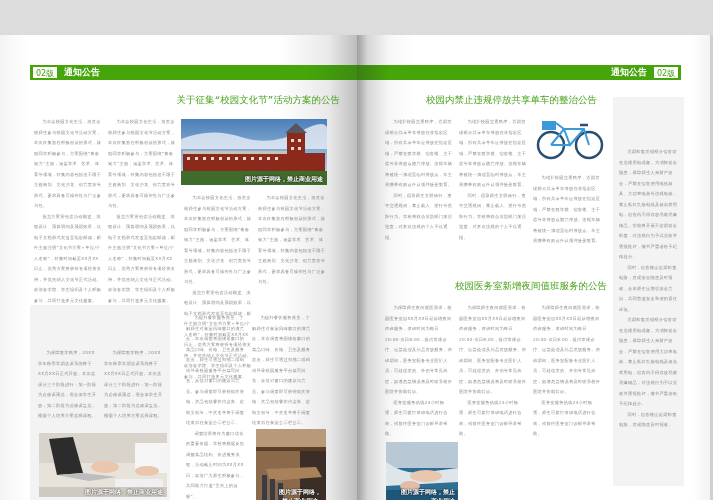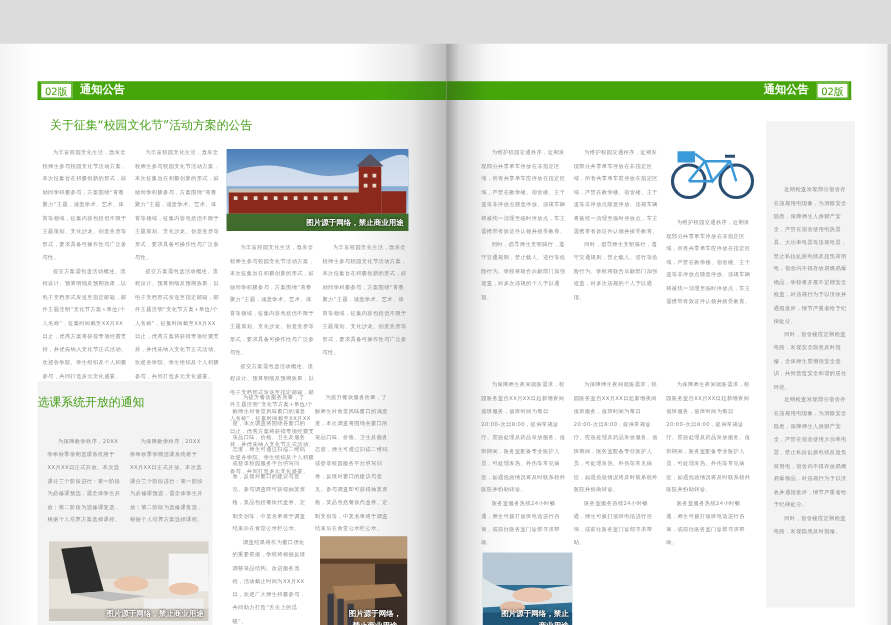--- a/index.html
+++ b/index.html
@@ -7,21 +7,21 @@
   .spread{position:absolute;left:0;top:0;width:713px;height:500px;margin-top:35px;}
   .page{position:absolute;top:0;height:500px;background:#fff;overflow:hidden;}
   .page-left{left:0;width:357px;background:linear-gradient(90deg,#f4f4f4 0%,#ffffff 8%,#ffffff 78%,#e9e9e9 92%,#bdbdbd 100%);}
   .page-right{left:357px;width:356px;background:linear-gradient(90deg,#9e9e9e 0%,#d6d6d6 3%,#f6f6f6 9%,#ffffff 16%,#ffffff 94%,#f1f1f1 100%);}
   .right-edge{position:absolute;right:0;top:0;width:3px;height:500px;background:#d0d0d0;}
   .band{position:absolute;top:30px;height:15px;background:#45a30a;}
   .band-left{left:30px;right:0;background:linear-gradient(90deg,#45a50a 0%,#45a50a 85%,#3e8d10 100%);}
   .band-right{left:0;right:32px;background:linear-gradient(90deg,#3b7f12 0%,#45a50a 10%,#45a50a 100%);}
   .band-text{position:absolute;top:0;line-height:15px;font-size:9px;font-weight:bold;color:#fff;}
   .issue-box{position:absolute;top:1px;height:13px;width:26px;background:#fff;color:#45a30a;font-size:8px;line-height:13px;text-align:center;border:1px solid #45a30a;box-sizing:border-box;}
-  .hl{color:#49a21c;text-align:left;position:absolute;font-weight:normal;}
+  .hl{color:#49a21c;text-align:right;position:absolute;font-weight:normal;font-family:Liberation Mono, monospace;}
   .cols{position:absolute;display:flex;gap:6px;}
   .col{font-size:4.2px;line-height:10.5px;color:#8a8a8a;letter-spacing:0.3px;}
   .col p{margin:0;text-indent:2em;}
   .photo{position:absolute;overflow:hidden;}
   .caption{position:absolute;color:#fff;font-size:6px;font-weight:bold;text-shadow:0 0 2px #000;line-height:9px;}
   .box{position:absolute;background:#f3f3f3;}
 </style>
 </head>
 <body>
 
@@ -89,21 +89,20 @@
         <p>为丰富校园文化生活，激发全校师生参与校园文化节活动方案，本次征集旨在积极创新的形式，鼓励同学积极参与，方案围绕“青春聚力”主题，涵盖学术、艺术、体育等领域，征集内容包括但不限于主题策划、文化沙龙、创意竞赛等形式，要求具备可操作性与广泛参与性。</p>
         <p>提交方案需包含活动概述、流程设计、预算明细及预期效果，以电子文档形式发送至指定邮箱，邮件主题注明“文化节方案+单位/个人名称”，征集时间截至XX月XX日止，优秀方案将获得专项经费支持，并优先纳入文化节正式活动。欢迎各学院、学生组织及个人积极参与，共同打造多元文化盛宴。</p>
       </div>
       <div class="col" style="width:68px;">
         <p>为丰富校园文化生活，激发全校师生参与校园文化节活动方案，本次征集旨在积极创新的形式，鼓励同学积极参与，方案围绕“青春聚力”主题，涵盖学术、艺术、体育等领域，征集内容包括但不限于主题策划、文化沙龙、创意竞赛等形式，要求具备可操作性与广泛参与性。</p>
       </div>
     </div>
 
     <div class="box" style="left:30px;top:270px;width:140px;height:210px;"></div>
     <div class="hl" style="left:30px;top:282px;width:140px;font-size:9.5px;line-height:12px;">
-      <div>选课系统开放的通知</div>
     </div>
     <div class="cols" style="left:38px;top:313px;">
       <div class="col" style="width:60px;">
           <p>为保障教学秩序，20XX学年秋季学期选课系统将于XX月XX日正式开放。本次选课分三个阶段进行：第一阶段为必修课预选，需全体学生开放；第二阶段为选修课复选，根据个人培养方案选择课程。</p>
         </div>
       <div class="col" style="width:60px;">
           <p>为保障教学秩序，20XX学年秋季学期选课系统将于XX月XX日正式开放。本次选课分三个阶段进行：第一阶段为必修课预选，需全体学生开放；第二阶段为选修课复选，根据个人培养方案选择课程。</p>
         </div>
     </div>
     <div class="photo" style="left:39px;top:398px;width:128px;height:64px;">
@@ -146,20 +145,21 @@
       <div class="caption" style="right:3px;bottom:2px;width:46px;text-align:center;font-size:6px;">图片源于网络，禁止商业用途</div>
     </div>
   </div>
 
   <div class="page page-right">
     <div class="band band-right">
       <div class="band-text" style="right:34px;">通知公告</div>
       <div class="issue-box" style="right:2px;">02版</div>
     </div>
 
+    <div class="hl" style="left:40px;top:60px;width:200px;font-size:9.5px;line-height:12px;">校园内禁止违规停放共享单车的整治公告</div>
     <div class="cols" style="left:28px;top:82px;">
       <div class="col" style="width:68px;">
         <p>为维护校园交通秩序，近期发现部分共享单车停放在非指定区域，所有共享单车应停放在指定区域，严禁在教学楼、宿舍楼、主干道等非停放点随意停放。违规车辆将被统一清理至临时停放点，车主需携带有效证件认领并接受教育。</p>
         <p>同时，倡导师生文明骑行，遵守交通规则，禁止载人、逆行等危险行为。学校将联合后勤部门加强巡查，对多次违规的个人予以通报。</p>
       </div>
       <div class="col" style="width:68px;">
         <p>为维护校园交通秩序，近期发现部分共享单车停放在非指定区域，所有共享单车应停放在指定区域，严禁在教学楼、宿舍楼、主干道等非停放点随意停放。违规车辆将被统一清理至临时停放点，车主需携带有效证件认领并接受教育。</p>
         <p>同时，倡导师生文明骑行，遵守交通规则，禁止载人、逆行等危险行为。学校将联合后勤部门加强巡查，对多次违规的个人予以通报。</p>
       </div>
     </div>
@@ -173,20 +173,21 @@
         <path d="M20 8 L28 14" stroke="#3a9ad9" stroke-width="2"></path>
         <path d="M44 10 L52 10" stroke="#2a4f73" stroke-width="2.5"></path>
       </svg>
     </div>
     <div class="cols" style="left:176px;top:138px;">
       <div class="col" style="width:68px;">
         <p>为维护校园交通秩序，近期发现部分共享单车停放在非指定区域，所有共享单车应停放在指定区域，严禁在教学楼、宿舍楼、主干道等非停放点随意停放。违规车辆将被统一清理至临时停放点，车主需携带有效证件认领并接受教育。</p>
       </div>
     </div>
 
+    <div class="hl" style="left:30px;top:246px;width:220px;font-size:9.5px;line-height:12px;">校园医务室新增夜间值班服务的公告</div>
     <div class="cols" style="left:28px;top:268px;">
       <div class="col" style="width:68px;">
         <p>为保障师生夜间就医需求，校园医务室自XX月XX日起新增夜间值班服务，值班时间为每日20:00-次日8:00，提供常规诊疗、应急处理及药品发放服务。值班期间，医务室配备专业医护人员，可处理发热、外伤等常见病症，如遇危急情况将及时联系校外医院并协助转诊。</p>
         <p>医务室服务热线24小时畅通，师生可拨打值班电话进行咨询，或前往医务室门诊部寻求帮助。</p>
       </div>
       <div class="col" style="width:68px;">
         <p>为保障师生夜间就医需求，校园医务室自XX月XX日起新增夜间值班服务，值班时间为每日20:00-次日8:00，提供常规诊疗、应急处理及药品发放服务。值班期间，医务室配备专业医护人员，可处理发热、外伤等常见病症，如遇危急情况将及时联系校外医院并协助转诊。</p>
         <p>医务室服务热线24小时畅通，师生可拨打值班电话进行咨询，或前往医务室门诊部寻求帮助。</p>
       </div>
       <div class="col" style="width:68px;">

